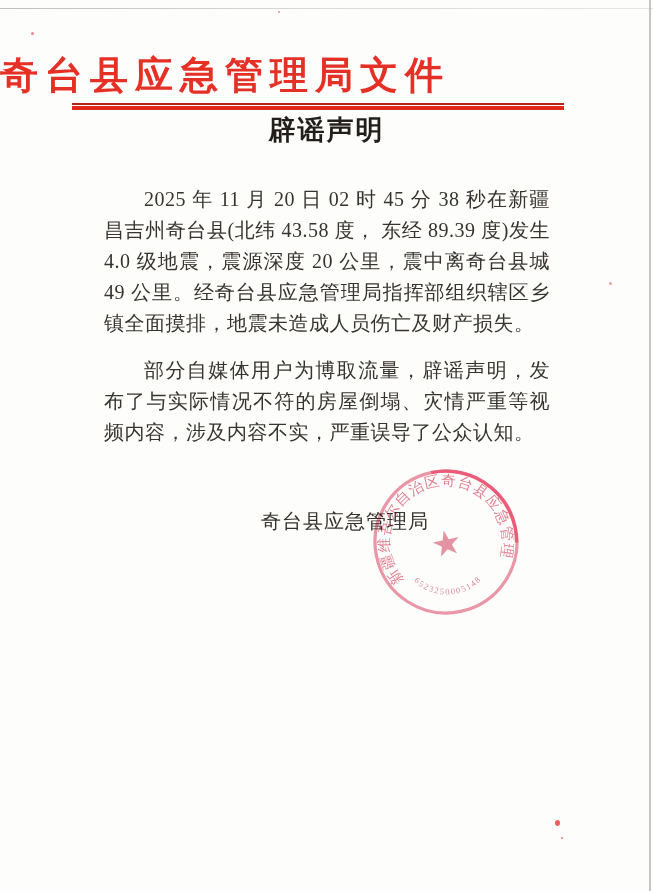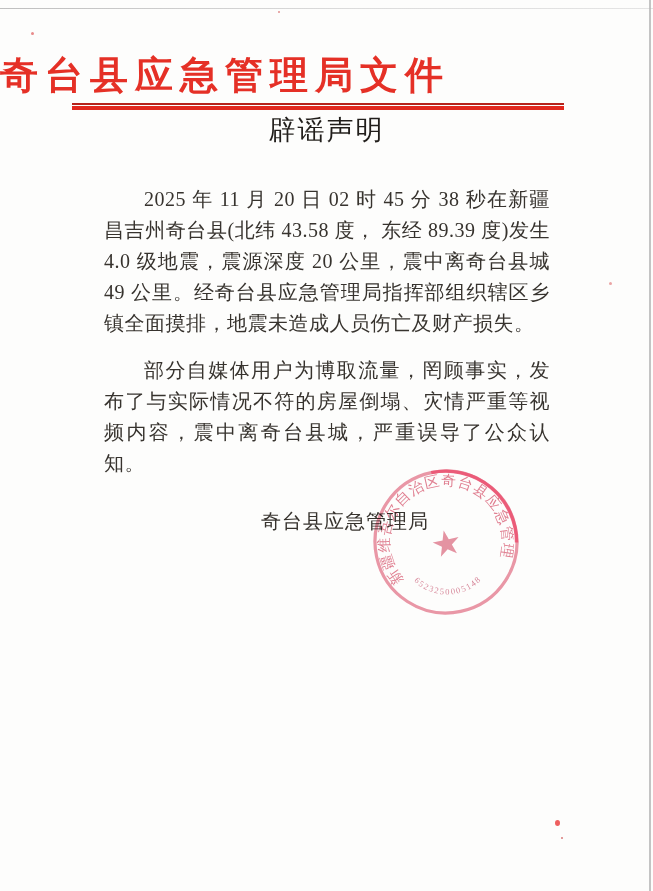--- a/index.html
+++ b/index.html
@@ -50,21 +50,21 @@
   .header-rule .thin  { height: 2px; background: #b6221a; }
   .header-rule .gap   { height: 1px; background: transparent; }
   .header-rule .thick { height: 4px; background: #e2271d; }
 
   .doc-title {
     position: absolute;
     left: 0; top: 112px;
     width: 100%;
     text-align: center;
     font-size: 27px;
-    font-weight: 400;
+    font-weight: 700;
     color: #211e1b;
     letter-spacing: 2px;
   }
 
   .body-text {
     position: absolute;
     left: 88px; top: 168px;
     width: 478px;
     font-size: 20px;
     line-height: 31px;
@@ -121,21 +121,21 @@
   <div class="header-rule">
     <div class="thin"></div>
     <div class="gap"></div>
     <div class="thick"></div>
   </div>
 
   <div class="doc-title">辟谣声明</div>
 
   <div class="body-text">
     <p>2025 年 11 月 20 日 02 时 45 分 38 秒在新疆昌吉州奇台县(北纬 43.58 度， 东经 89.39 度)发生 4.0 级地震，震源深度 20 公里，震中离奇台县城 49 公里。经奇台县应急管理局指挥部组织辖区乡镇全面摸排，地震未造成人员伤亡及财产损失。</p>
-    <p>部分自媒体用户为博取流量，罔顾事实，发布了与实际情况不符的房屋倒塌、灾情严重等视频内容，震中离奇台县城，严重误导了公众认知。</p>
+    <p>部分自媒体用户为博取流量，辟谣声明，发布了与实际情况不符的房屋倒塌、灾情严重等视频内容，涉及内容不实，严重误导了公众认知。</p>
   </div>
 
   <div class="signature-block">
     <div>奇台县应急管理局</div>
   </div>
 
   <svg class="seal" viewBox="0 0 150 150">
     <defs>
       <path id="arcTop" d="M 26.5 103 A 56 56 0 1 1 123.5 103" fill="none"></path>
       <path id="arcBottom" d="M 32 99 A 47 47 0 0 0 118 99" fill="none"></path>

